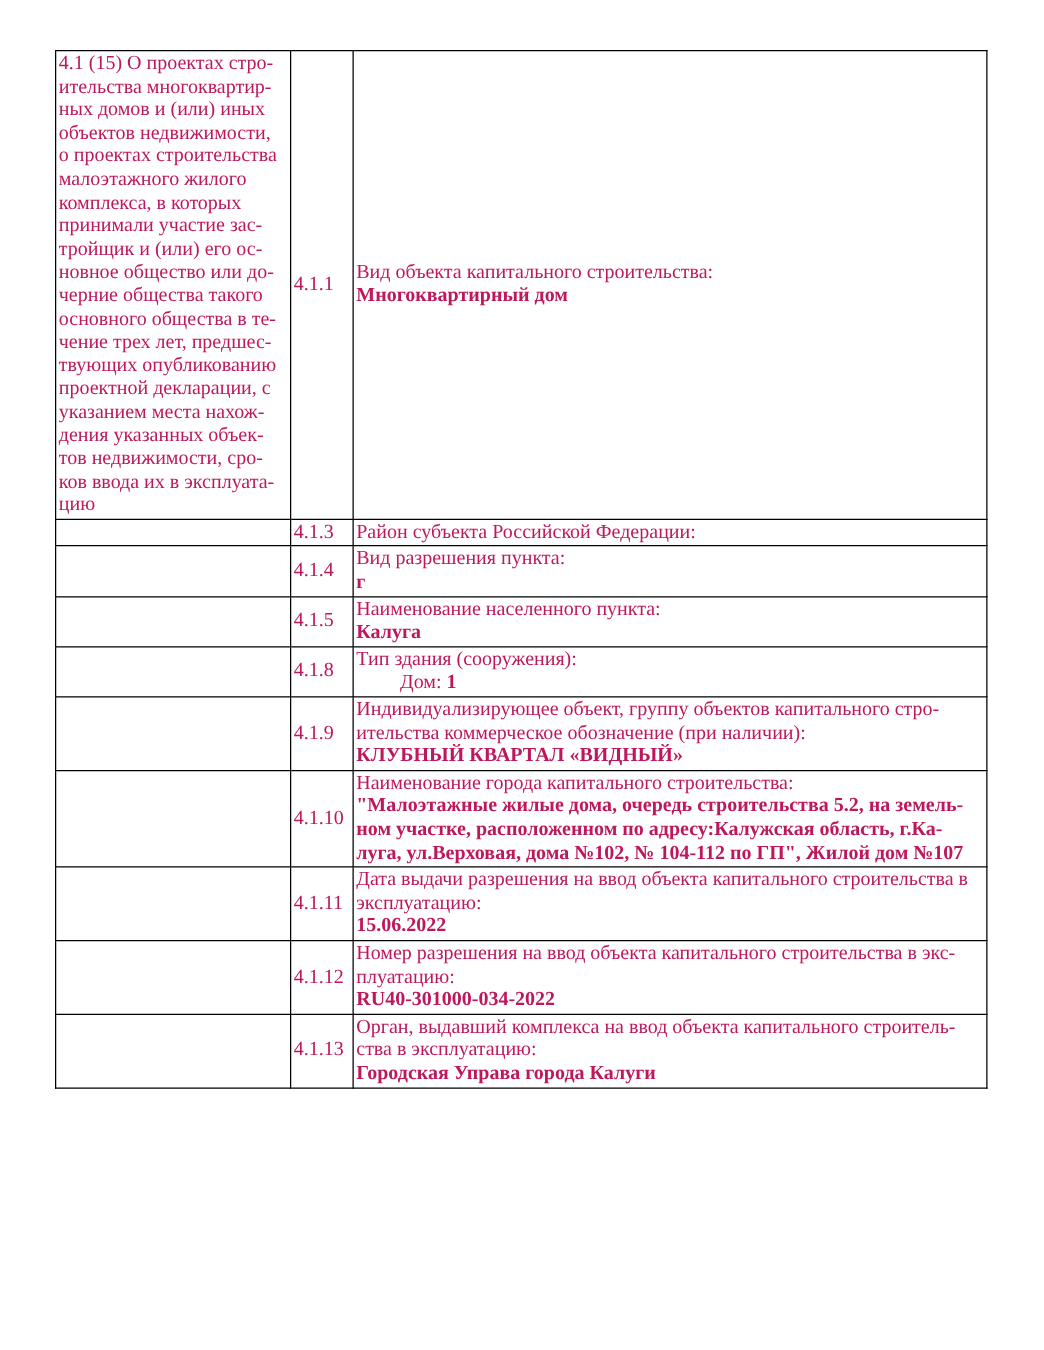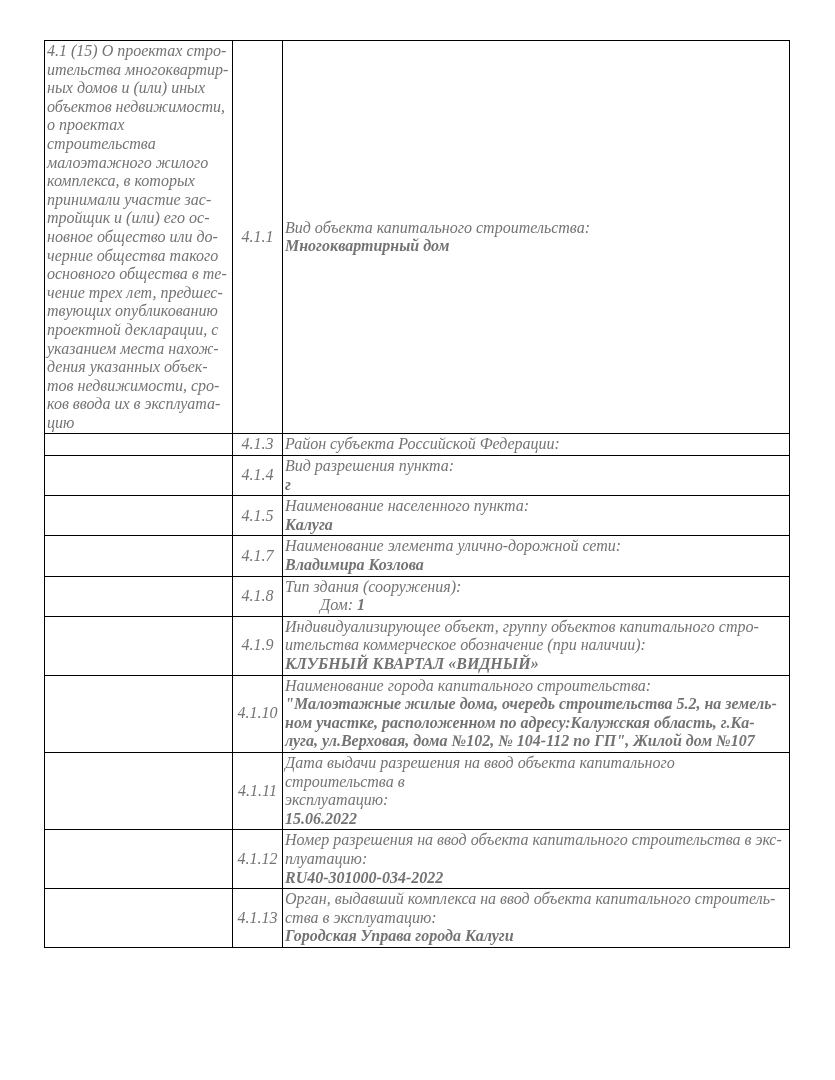--- a/index.html
+++ b/index.html
@@ -6,23 +6,22 @@
     margin: 0;
     padding: 0;
     background: #ffffff;
   }
   .page {
     position: relative;
     width: 835px;
     height: 1080px;
     background: #ffffff;
     font-family: "Liberation Serif", "DejaVu Serif", serif;
-    color: #737373;
+    color: #be185d;
     overflow: hidden;
-    font-style: italic;
   }
   table.decl {
     position: absolute;
     left: 44px;
     top: 40px;
     width: 745px;
     border-collapse: collapse;
     table-layout: fixed;
   }
   table.decl col.c1 { width: 188px; }
@@ -35,21 +34,20 @@
     padding: 1px 2px;
     vertical-align: middle;
     overflow: hidden;
   }
   td.desc-cell {
     vertical-align: top;
     white-space: pre-line;
   }
   td.num-cell {
     vertical-align: middle;
-    text-align: center;
   }
   .field-label {
     white-space: pre-line;
   }
   .field-value {
     white-space: pre-line;
     font-weight: bold;
   }
   .field-value-line .prefix {
     font-weight: normal;
@@ -115,28 +113,20 @@
         <tr>
           <td></td>
           <td class="num-cell">4.1.5</td>
           <td>
             <div class="field-label">Наименование населенного пункта:</div>
             <div class="field-value">Калуга</div>
           </td>
         </tr>
         <tr>
           <td></td>
-          <td class="num-cell">4.1.7</td>
-          <td>
-            <div class="field-label">Наименование элемента улично-дорожной сети:</div>
-            <div class="field-value">Владимира Козлова</div>
-          </td>
-        </tr>
-        <tr>
-          <td></td>
           <td class="num-cell">4.1.8</td>
           <td>
             <div class="field-label">Тип здания (сооружения):</div>
             <div class="field-value-line"><span class="prefix">Дом: </span><b>1</b></div>
           </td>
         </tr>
         <tr>
           <td></td>
           <td class="num-cell">4.1.9</td>
           <td>

